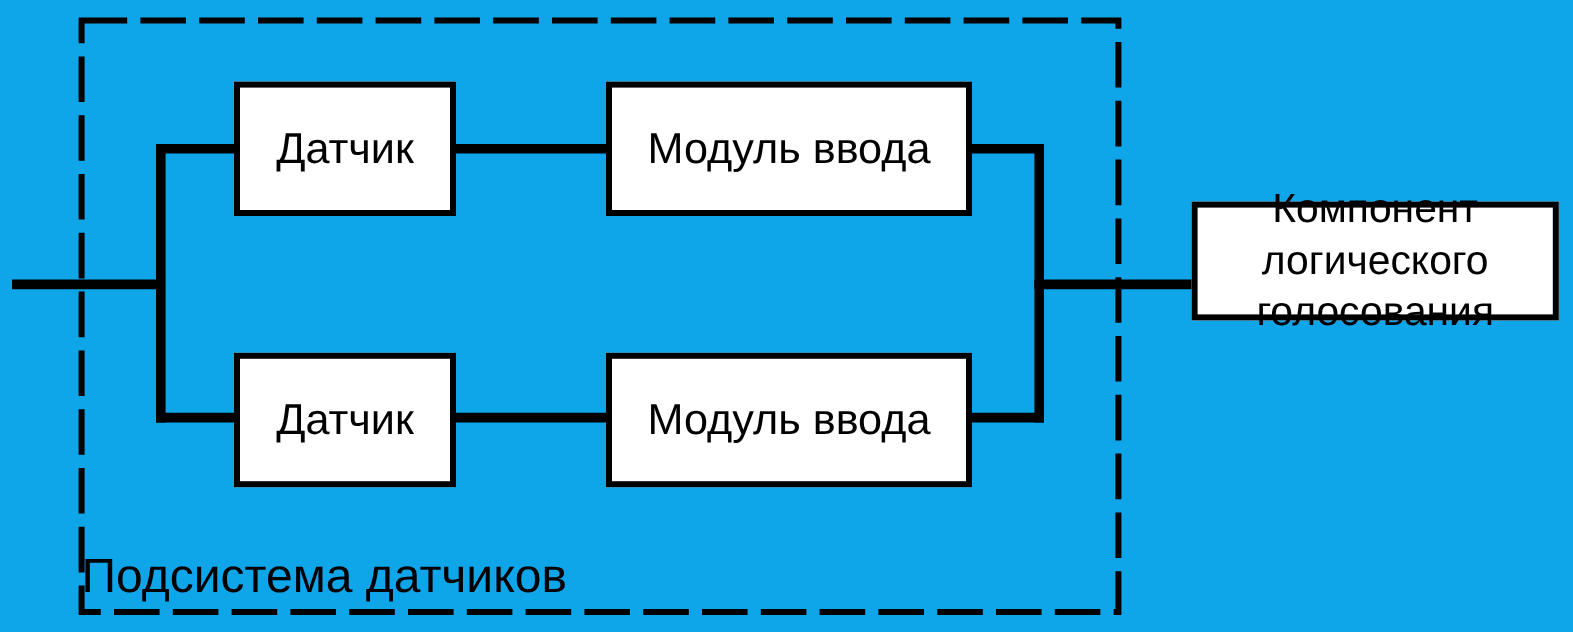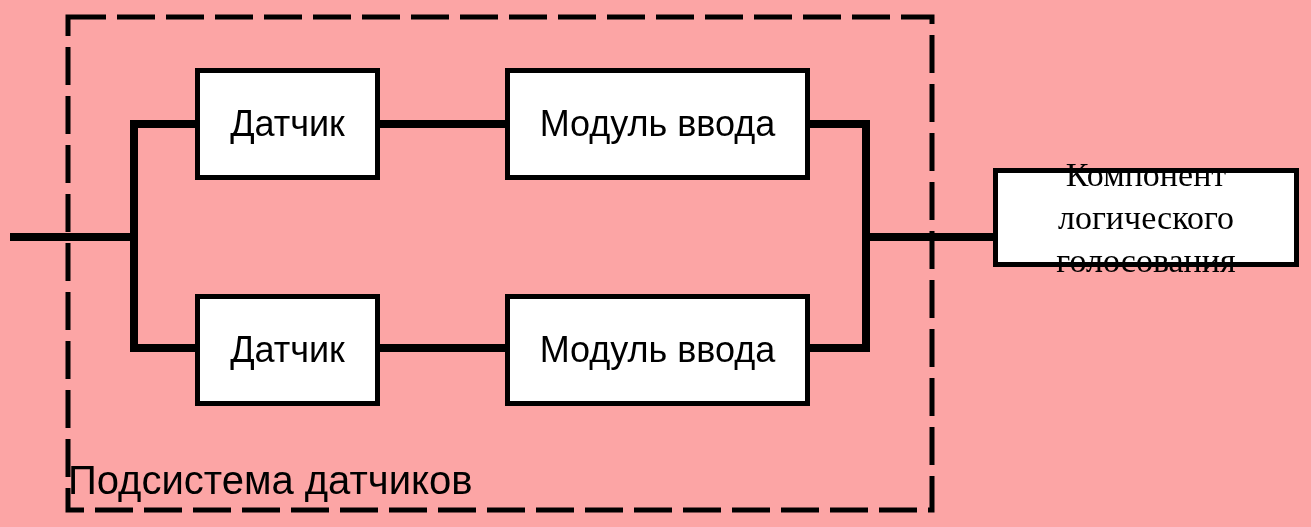--- a/index.html
+++ b/index.html
@@ -4,21 +4,21 @@
 <style>
   html, body {
     margin: 0;
     padding: 0;
     background: #ffffff;
   }
   .canvas {
     position: relative;
     width: 1311px;
     height: 527px;
-    background: #fca5a5;
+    background: #0ea5e9;
     font-family: "Liberation Sans", sans-serif;
     color: #000000;
     overflow: hidden;
   }
   .lines-layer {
     position: absolute;
     left: 0;
     top: 0;
     width: 1311px;
     height: 527px;
@@ -39,21 +39,20 @@
   .node-box.sensor-top    { left: 195px; top: 68px;  width: 185px; height: 112px; }
   .node-box.module-top    { left: 505px; top: 68px;  width: 305px; height: 112px; }
   .node-box.sensor-bottom { left: 195px; top: 294px; width: 185px; height: 112px; }
   .node-box.module-bottom { left: 505px; top: 294px; width: 305px; height: 112px; }
   .node-box.voting {
     left: 993px; top: 168px; width: 306px; height: 99px;
     font-size: 34px;
     line-height: 1.27;
     white-space: normal;
     padding: 0 14px;
-    font-family: Liberation Serif, serif;
   }
   .subsystem-label {
     position: absolute;
     left: 68px;
     top: 458px;
     width: 864px;
     text-align: left;
     font-size: 40px;
     line-height: 1.1;
     white-space: nowrap;

